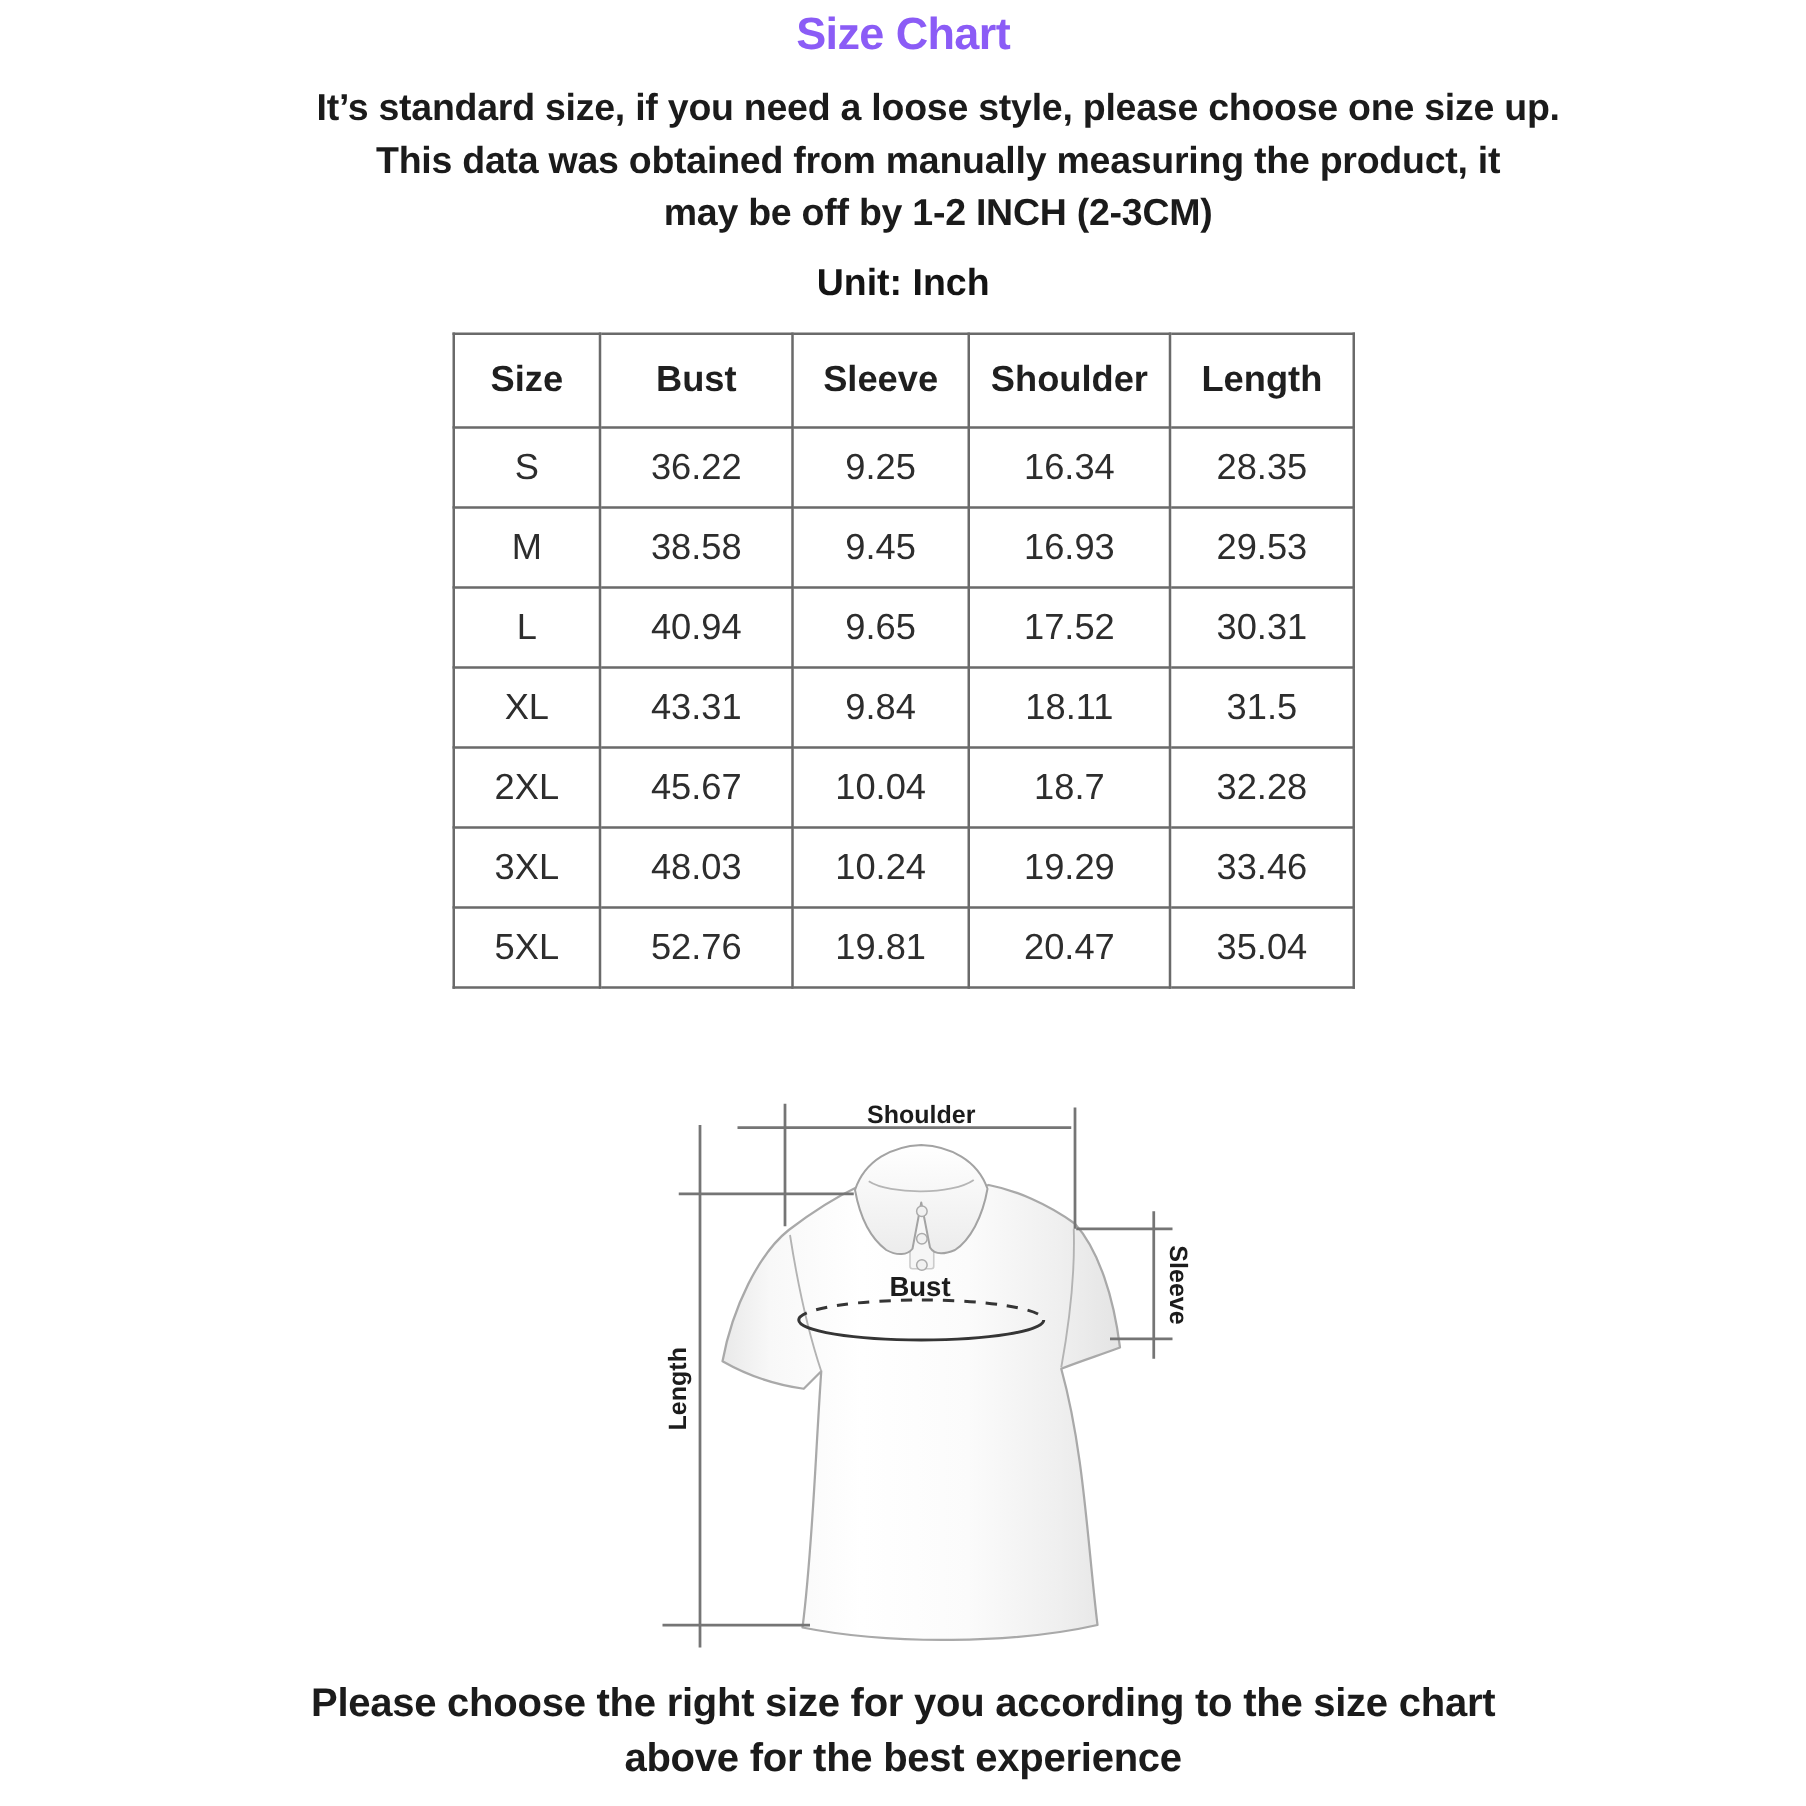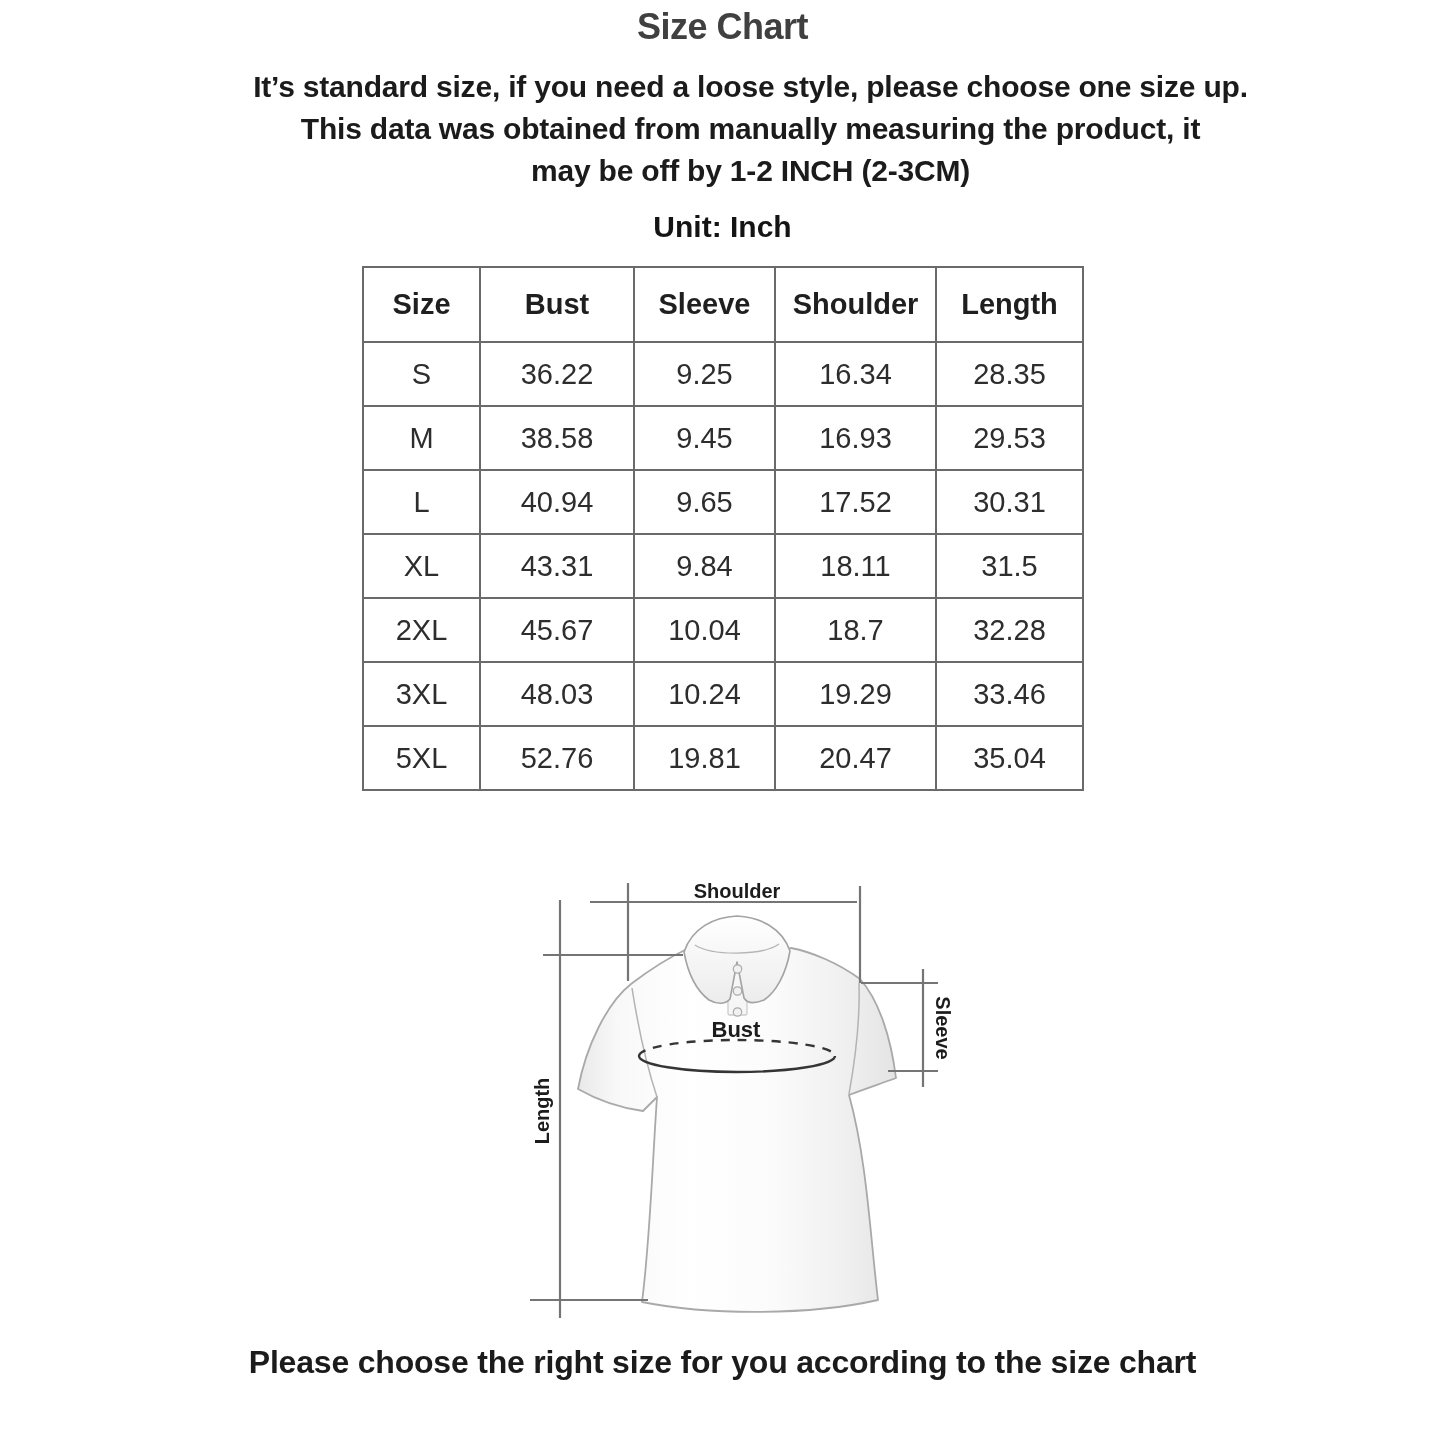--- a/index.html
+++ b/index.html
@@ -10,21 +10,21 @@
     font-family: "Liberation Sans", sans-serif;
     color: #1c1c1c;
     overflow: hidden;
   }
   .abs { position: absolute; }
 
   .page-title {
     top: 6px; left: 0; width: 1445px;
     text-align: center;
     font-size: 36px; font-weight: 700; letter-spacing: -0.5px;
-    color: #404040;
+    color: #8b5cf6;
   }
 
   .intro {
     top: 66px; left: 0; width: 1445px;
     text-align: center;
     font-size: 30px; font-weight: 600; letter-spacing: -0.2px;
     line-height: 42px; color: #1b1b1b; padding-left: 28px;
   }
 
   .unit-label {
@@ -216,13 +216,14 @@
   </g>
 
   <text x="737" y="898" text-anchor="middle" font-size="20">Shoulder</text>
   <text x="736" y="1037" text-anchor="middle" font-size="22">Bust</text>
   <text x="549" y="1111" text-anchor="middle" font-size="20" transform="rotate(-90 549 1111)">Length</text>
   <text x="936" y="1028" text-anchor="middle" font-size="20" transform="rotate(90 936 1028)">Sleeve</text>
 </svg>
 
 <div class="abs footer-note">
   <div>Please choose the right size for you according to the size chart</div>
+  <div>above for the best experience</div>
 </div>
 
 </body></html>

